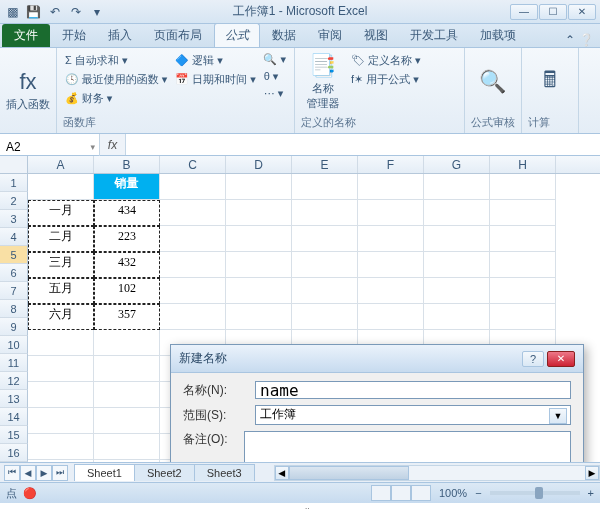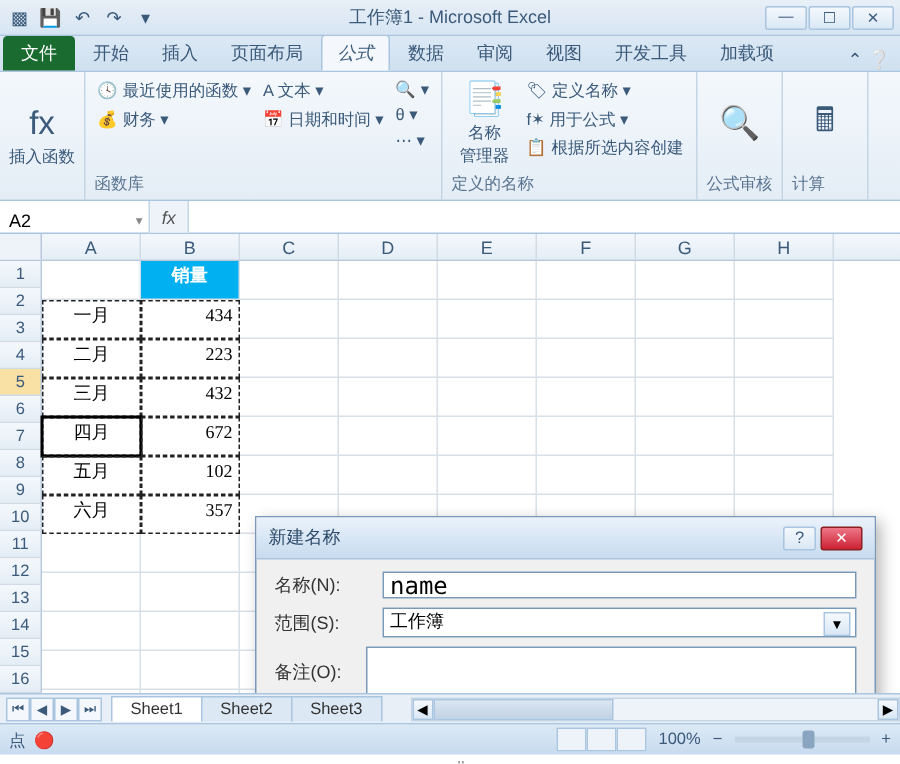--- a/index.html
+++ b/index.html
@@ -43,21 +43,21 @@
 .corner { width: 28px; border-right: 1px solid #b6c8da; background: #eef3f9; }
 .ch { flex: 0 0 66px; border-right: 1px solid #d0dbe6; text-align: center; font-size: 12px; color: #3b5a7a; line-height: 18px; }
 .rows { display: flex; }
 .rowhdr { width: 28px; }
 .rh { height: 18px; border-bottom: 1px solid #d0dbe6; border-right: 1px solid #b6c8da; background: linear-gradient(#f4f8fc,#e4edf6); text-align: center; font-size: 11px; color: #3b5a7a; line-height: 18px; }
 .rh.sel { background: #f9e0a5; }
 .cells { flex: 1; position: relative; }
 .cell-row { display: flex; height: 26px; }
 .cell { flex: 0 0 66px; border-right: 1px solid #d8e0e8; border-bottom: 1px solid #d8e0e8; padding: 0 4px; font-size: 12px; line-height: 18px; text-align: center; font-family: SimSun, serif; }
 .cell.hdr { background: #00b0f0; color: #fff; font-weight: bold; }
-.cell.val { text-align: right; }
+.cell.val { text-align: center; }
 .marching { border: 1.5px dashed #222 !important; }
 .sel-cell { outline: 2px solid #000; outline-offset: -1px; }
 
 
 .dialog { position: absolute; left: 170px; top: 188px; width: 414px; height: 232px; background: #f0f0f0; border: 1px solid #7a99b8; box-shadow: 3px 3px 10px rgba(0,0,0,.3); }
 .dlg-title { height: 28px; background: linear-gradient(#eaf2fb,#c7dbef); display: flex; align-items: center; padding: 0 8px; color: #2c4a68; font-size: 12px; border-bottom: 1px solid #a9c5e0; }
 .dlg-title-btns { margin-left: auto; display: flex; gap: 3px; }
 .dlg-x { width: 28px; height: 16px; background: linear-gradient(#e78,#c23); border: 1px solid #8a2020; border-radius: 2px; color: #fff; display: flex; align-items: center; justify-content: center; font-size: 10px; }
 .dlg-q { width: 22px; height: 16px; background: linear-gradient(#f4f8fc,#dae8f5); border: 1px solid #a9c5e0; border-radius: 2px; color: #3b5a7a; display: flex; align-items: center; justify-content: center; font-size: 11px; }
 .dlg-body { padding: 8px 12px; font-size: 12px; }
@@ -129,46 +129,46 @@
     <div class="group-content">
       <div class="big-btn">
         <span class="icon">fx</span>
         <span>插入函数</span>
       </div>
     </div>
   </div>
   <div class="ribbon-group" style="flex:0 0 200px">
     <div class="group-content">
       <div class="vstack">
+        <div class="small-btn">Σ 自动求和 ▾</div>
         <div class="small-btn">🕓 最近使用的函数 ▾</div>
         <div class="small-btn">💰 财务 ▾</div>
       </div>
       <div class="vstack">
-        <div class="small-btn">A 文本 ▾</div>
+        <div class="small-btn">🔷 逻辑 ▾</div>
         <div class="small-btn">📅 日期和时间 ▾</div>
       </div>
       <div class="vstack">
         <div class="small-btn">🔍 ▾</div>
         <div class="small-btn">θ ▾</div>
         <div class="small-btn">⋯ ▾</div>
       </div>
     </div>
     <div class="group-label">函数库</div>
   </div>
   <div class="ribbon-group" style="flex:0 0 170px">
     <div class="group-content">
       <div class="big-btn">
         <span class="icon">📑</span>
         <span style="white-space:pre-line">名称
 管理器</span>
       </div>
       <div class="vstack">
         <div class="small-btn">🏷 定义名称 ▾</div>
         <div class="small-btn">f✶ 用于公式 ▾</div>
-        <div class="small-btn">📋 根据所选内容创建</div>
       </div>
     </div>
     <div class="group-label">定义的名称</div>
   </div>
   <div class="ribbon-group" style="flex:0 0 56px">
     <div class="group-content">
         <div class="big-btn">
           <span class="icon">🔍</span>
         </div>
       </div>
@@ -258,30 +258,20 @@
           <div class="cell marching">三月</div>
           <div class="cell val marching">432</div>
           <div class="cell"></div>
           <div class="cell"></div>
           <div class="cell"></div>
           <div class="cell"></div>
           <div class="cell"></div>
           <div class="cell"></div>
         </div>
         <div class="cell-row">
-          <div class="cell marching sel-cell">四月</div>
-          <div class="cell val marching">672</div>
-          <div class="cell"></div>
-          <div class="cell"></div>
-          <div class="cell"></div>
-          <div class="cell"></div>
-          <div class="cell"></div>
-          <div class="cell"></div>
-        </div>
-        <div class="cell-row">
           <div class="cell marching">五月</div>
           <div class="cell val marching">102</div>
           <div class="cell"></div>
           <div class="cell"></div>
           <div class="cell"></div>
           <div class="cell"></div>
           <div class="cell"></div>
           <div class="cell"></div>
         </div>
         <div class="cell-row">
@@ -397,21 +387,21 @@
     </div>
     <div class="dlg-body">
       <div class="dlg-row">
         <div class="dlg-label">名称(N):</div>
         <input class="dlg-input" value="name" style="">
       </div>
       <div class="dlg-row">
         <div class="dlg-label">范围(S):</div>
         <div class="dlg-select">工作簿</div>
       </div>
-      <div class="dlg-row" style="align-items:center">
+      <div class="dlg-row" style="align-items:flex-start">
         <div class="dlg-label">备注(O):</div>
         <textarea class="dlg-textarea" style=""></textarea>
       </div>
 
     </div>
   </div>
 </div>
 
 <div class="sheet-bar">
   <div class="sheet-nav">

